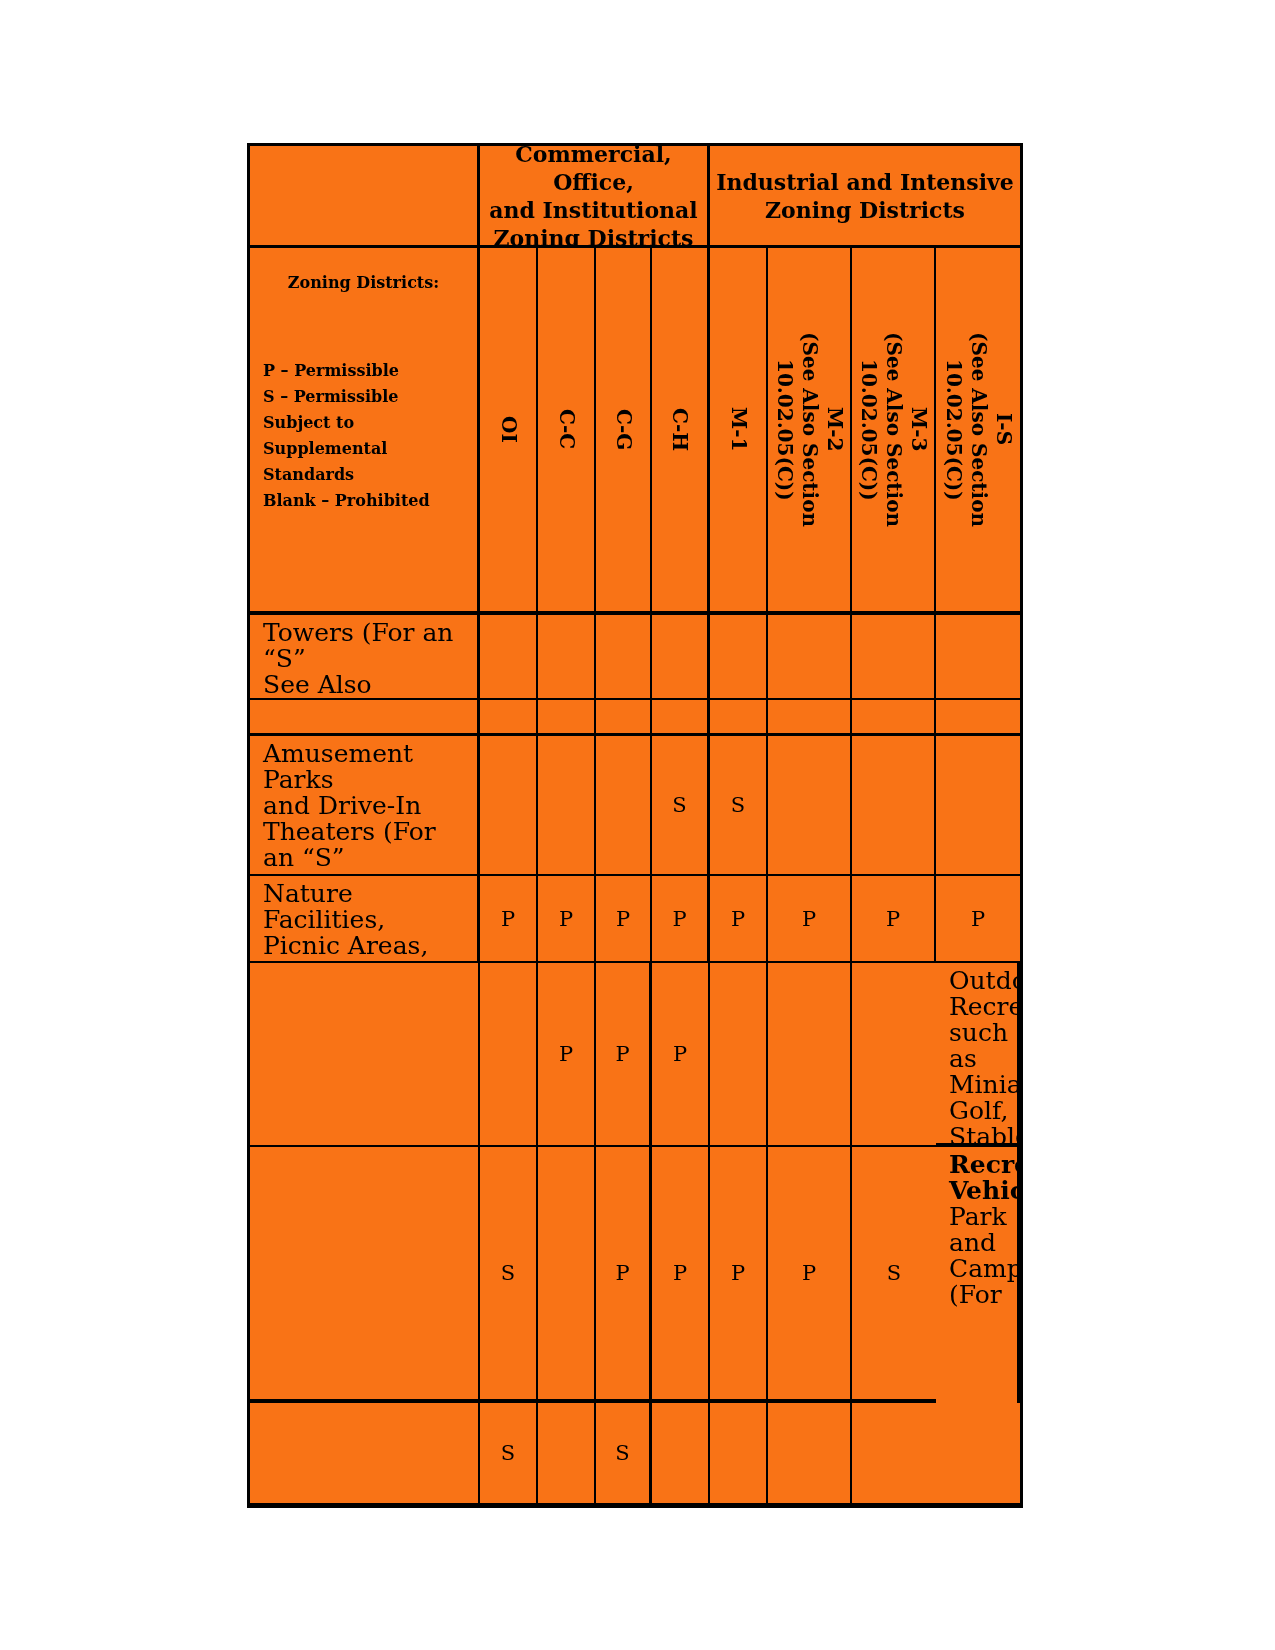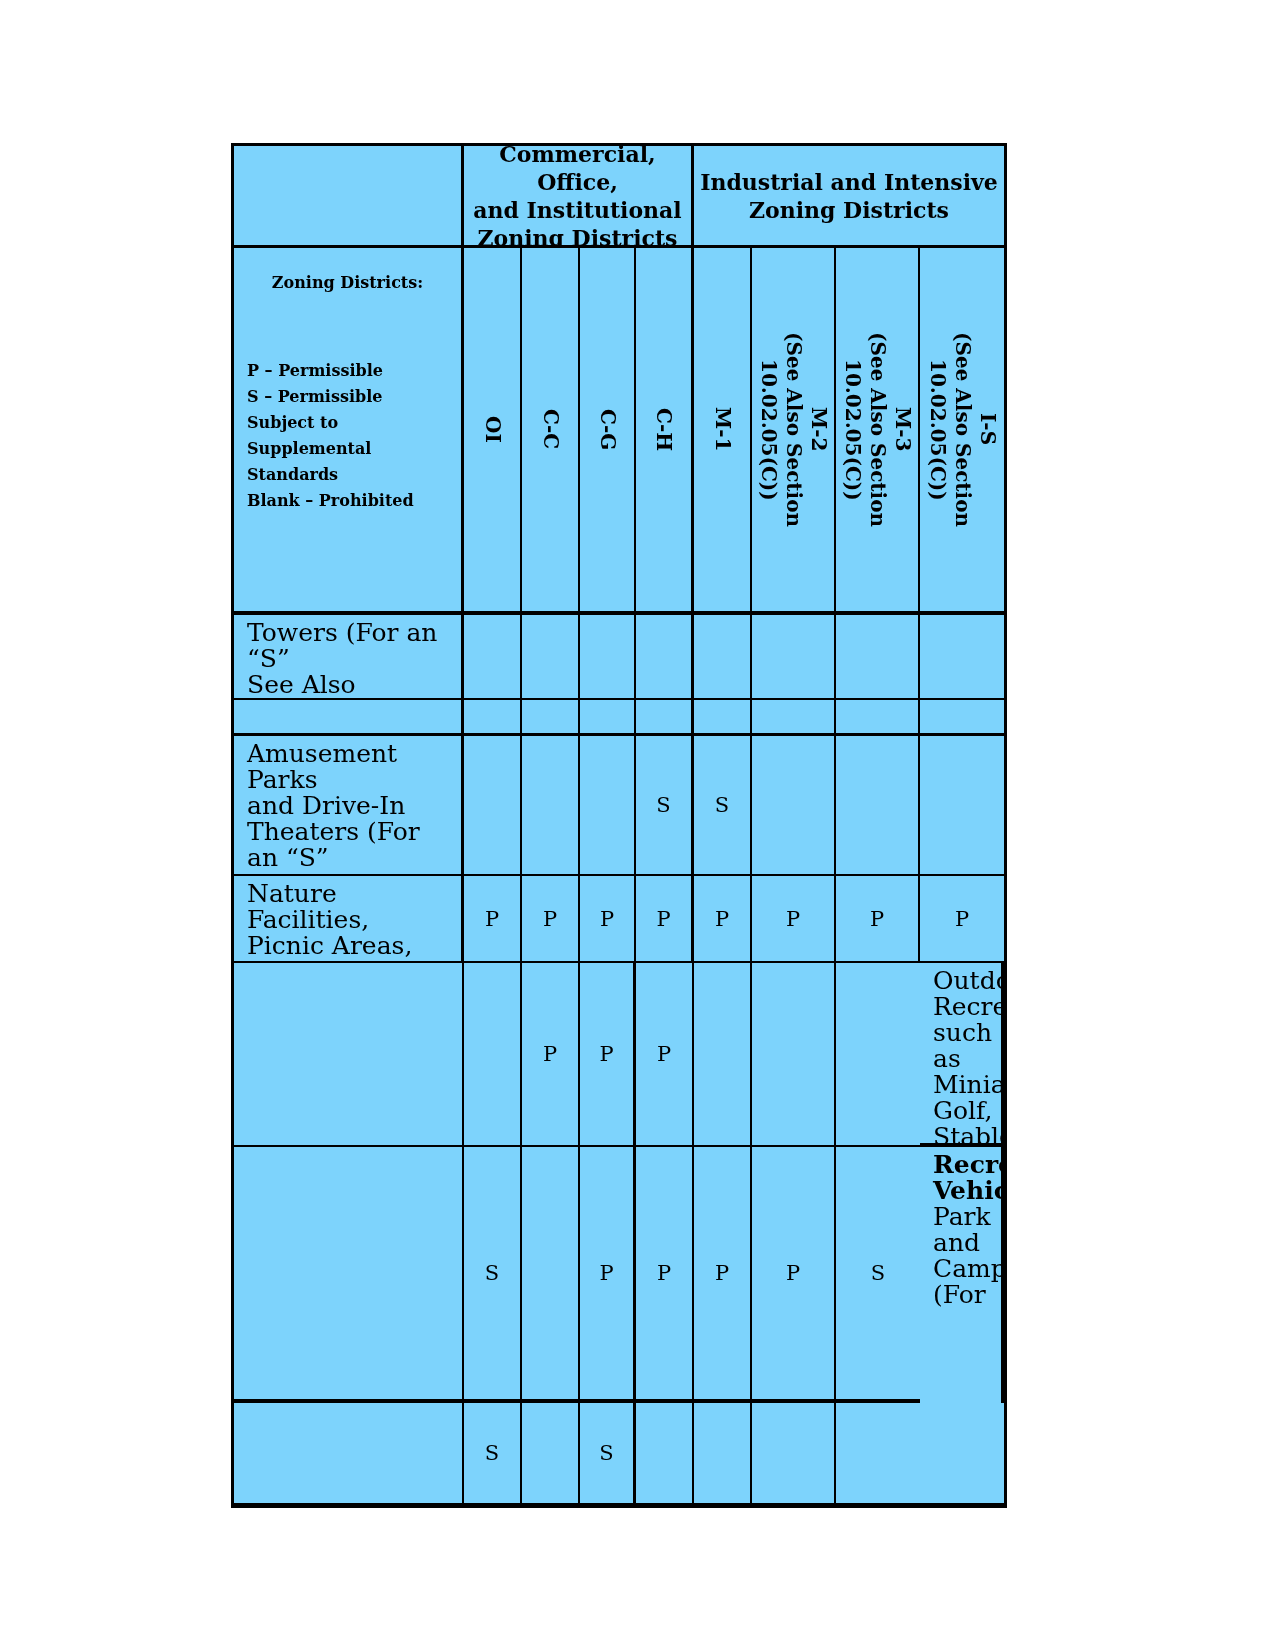--- a/index.html
+++ b/index.html
@@ -2,27 +2,27 @@
 <html><head>
 <meta charset="utf-8">
 <style>
   html,body{margin:0;padding:0;}
   body{
     width:1275px;height:1650px;position:relative;
     background:#ffffff;color:#000000;
     font-family:"DejaVu Serif","Liberation Serif",serif;
   }
   .ztable{
-    position:absolute;left:231px;top:143px;
+    position:absolute;left:247px;top:143px;
     display:grid;
     grid-template-columns:230px 58px 58px 56px 58px 58px 84px 84px 84px;
     grid-template-rows:102px 367px 85px 36px 140px 87px 184px 256px 100px;
     border:3px solid #000;
     border-bottom-width:5px;
-    background:#7dd3fc;
+    background:#f97316;
   }
   .cell{
     box-sizing:border-box;
     border-right:2px solid #000;
     border-bottom:2px solid #000;
     overflow:hidden;
   }
   .span4{grid-column:span 4;}
   .c-last{border-right:none;}
   .r-last{border-bottom:none;}

